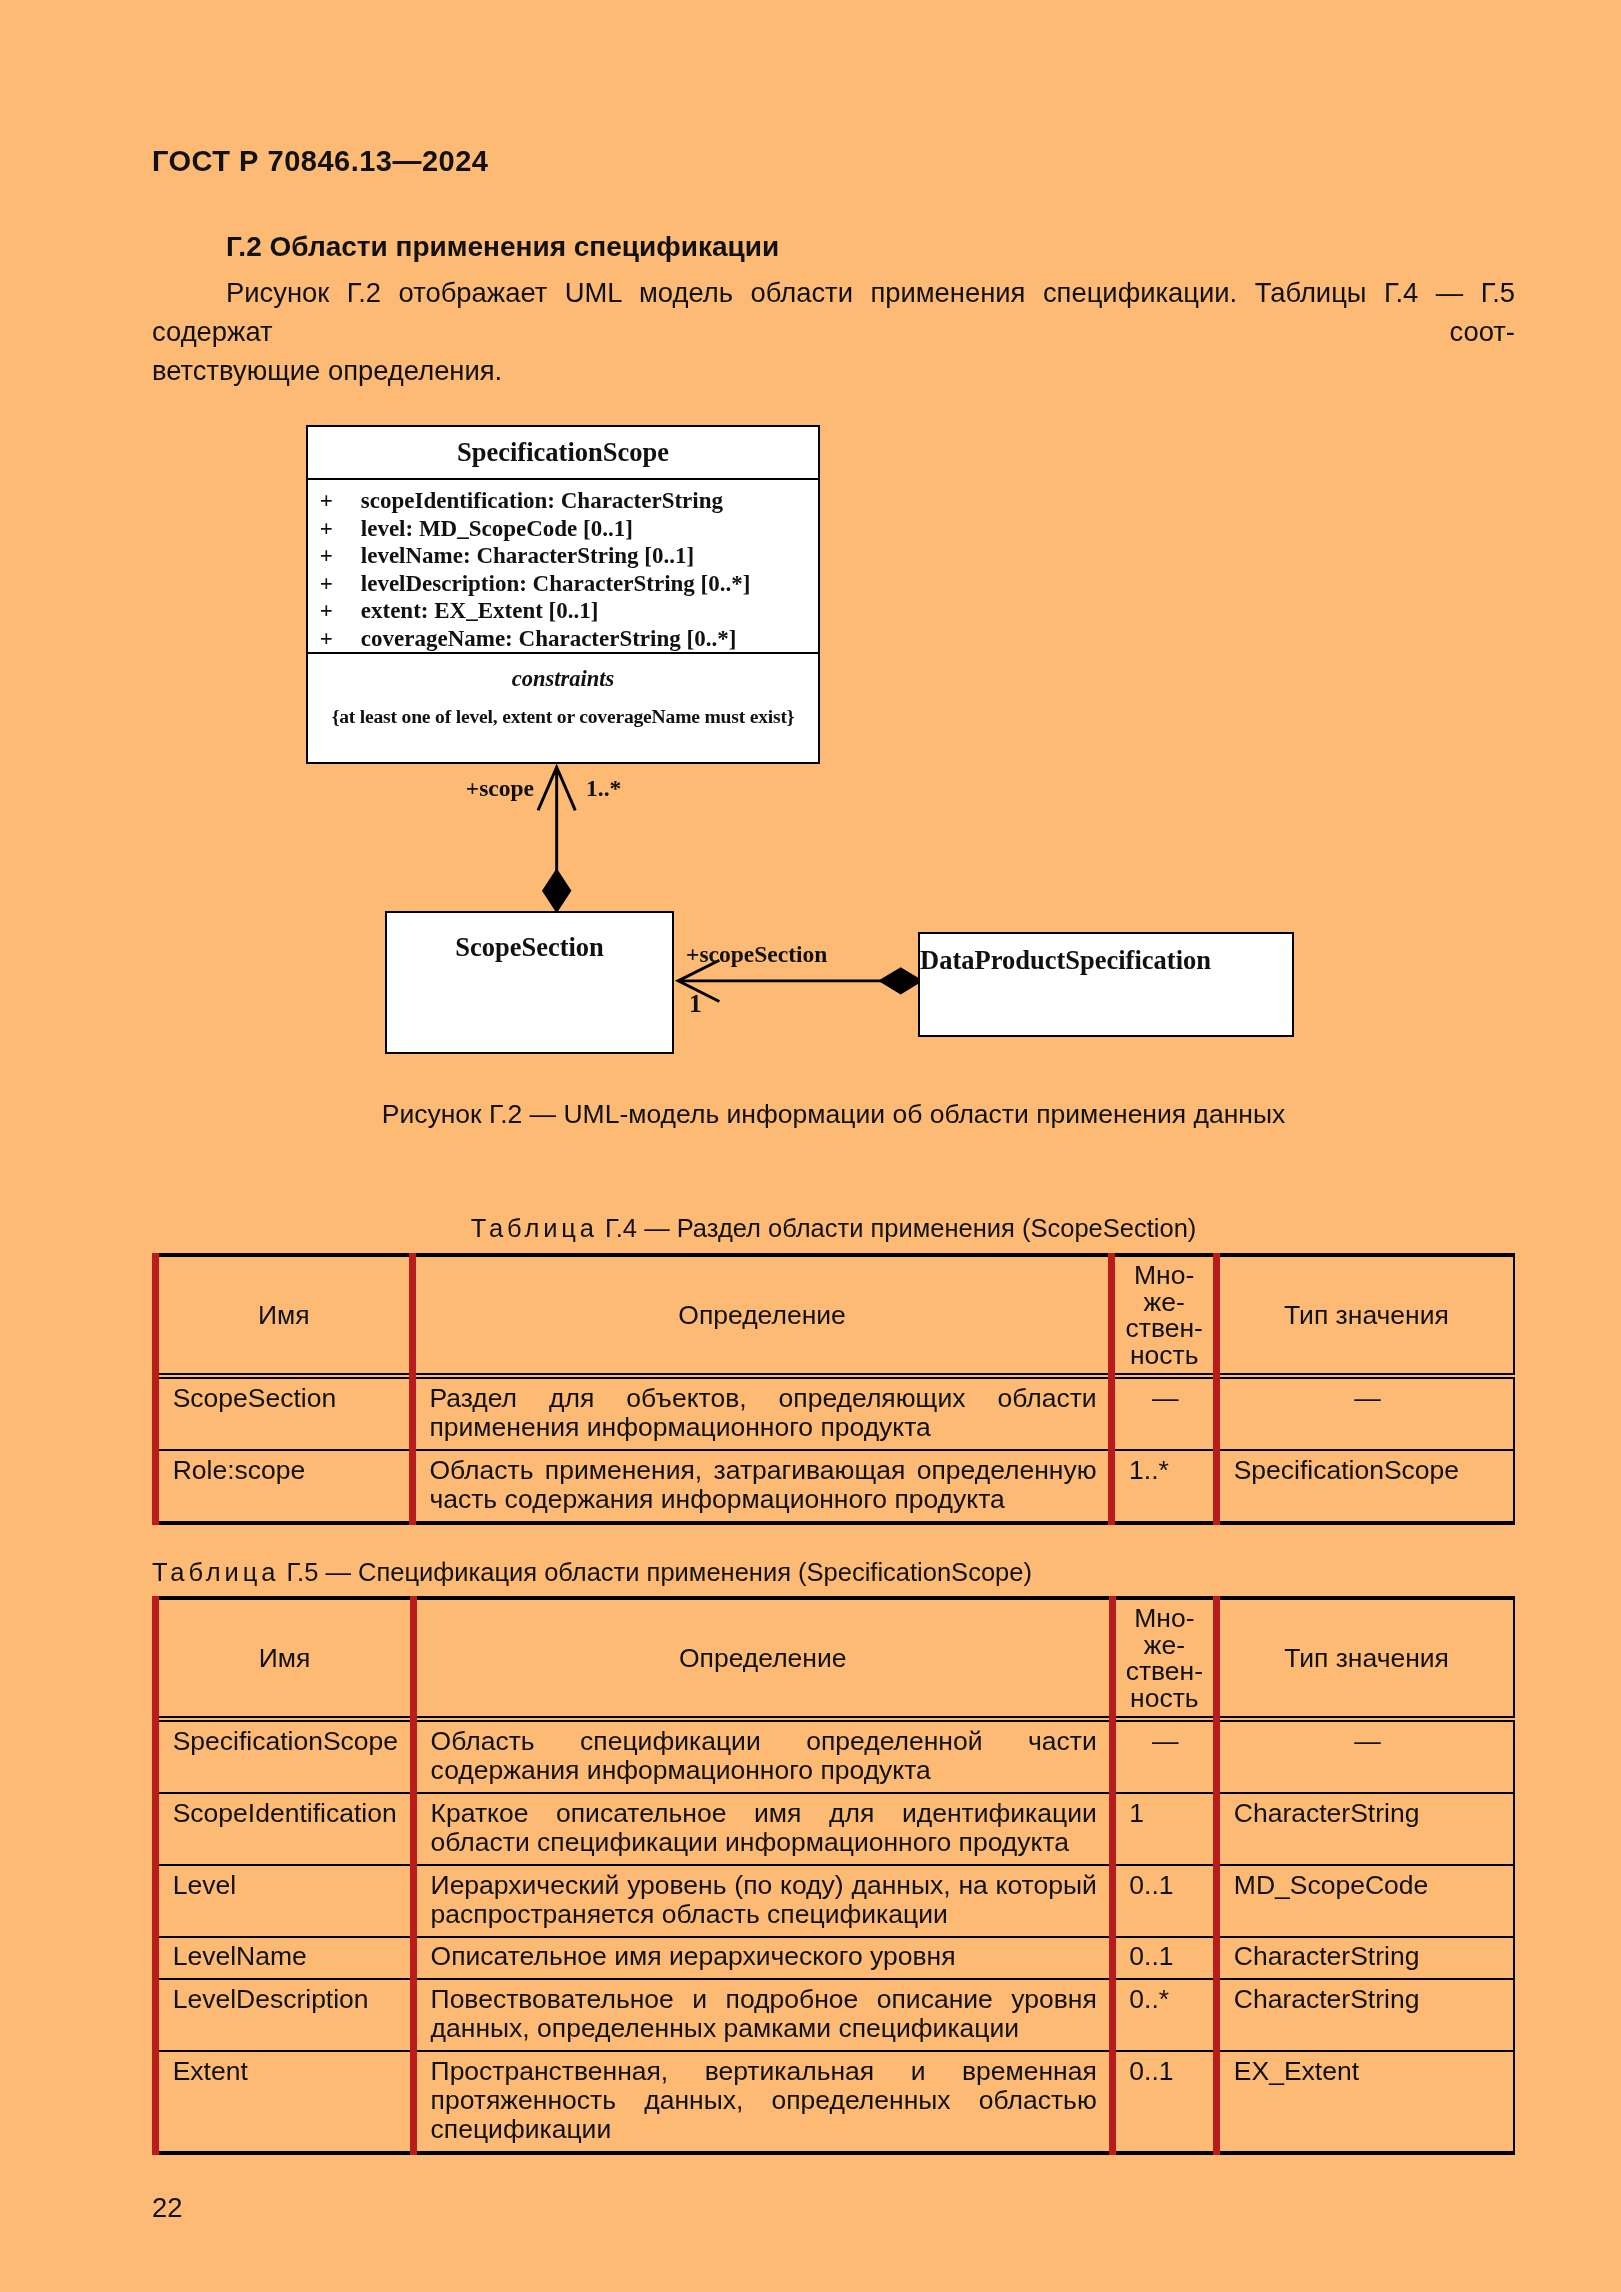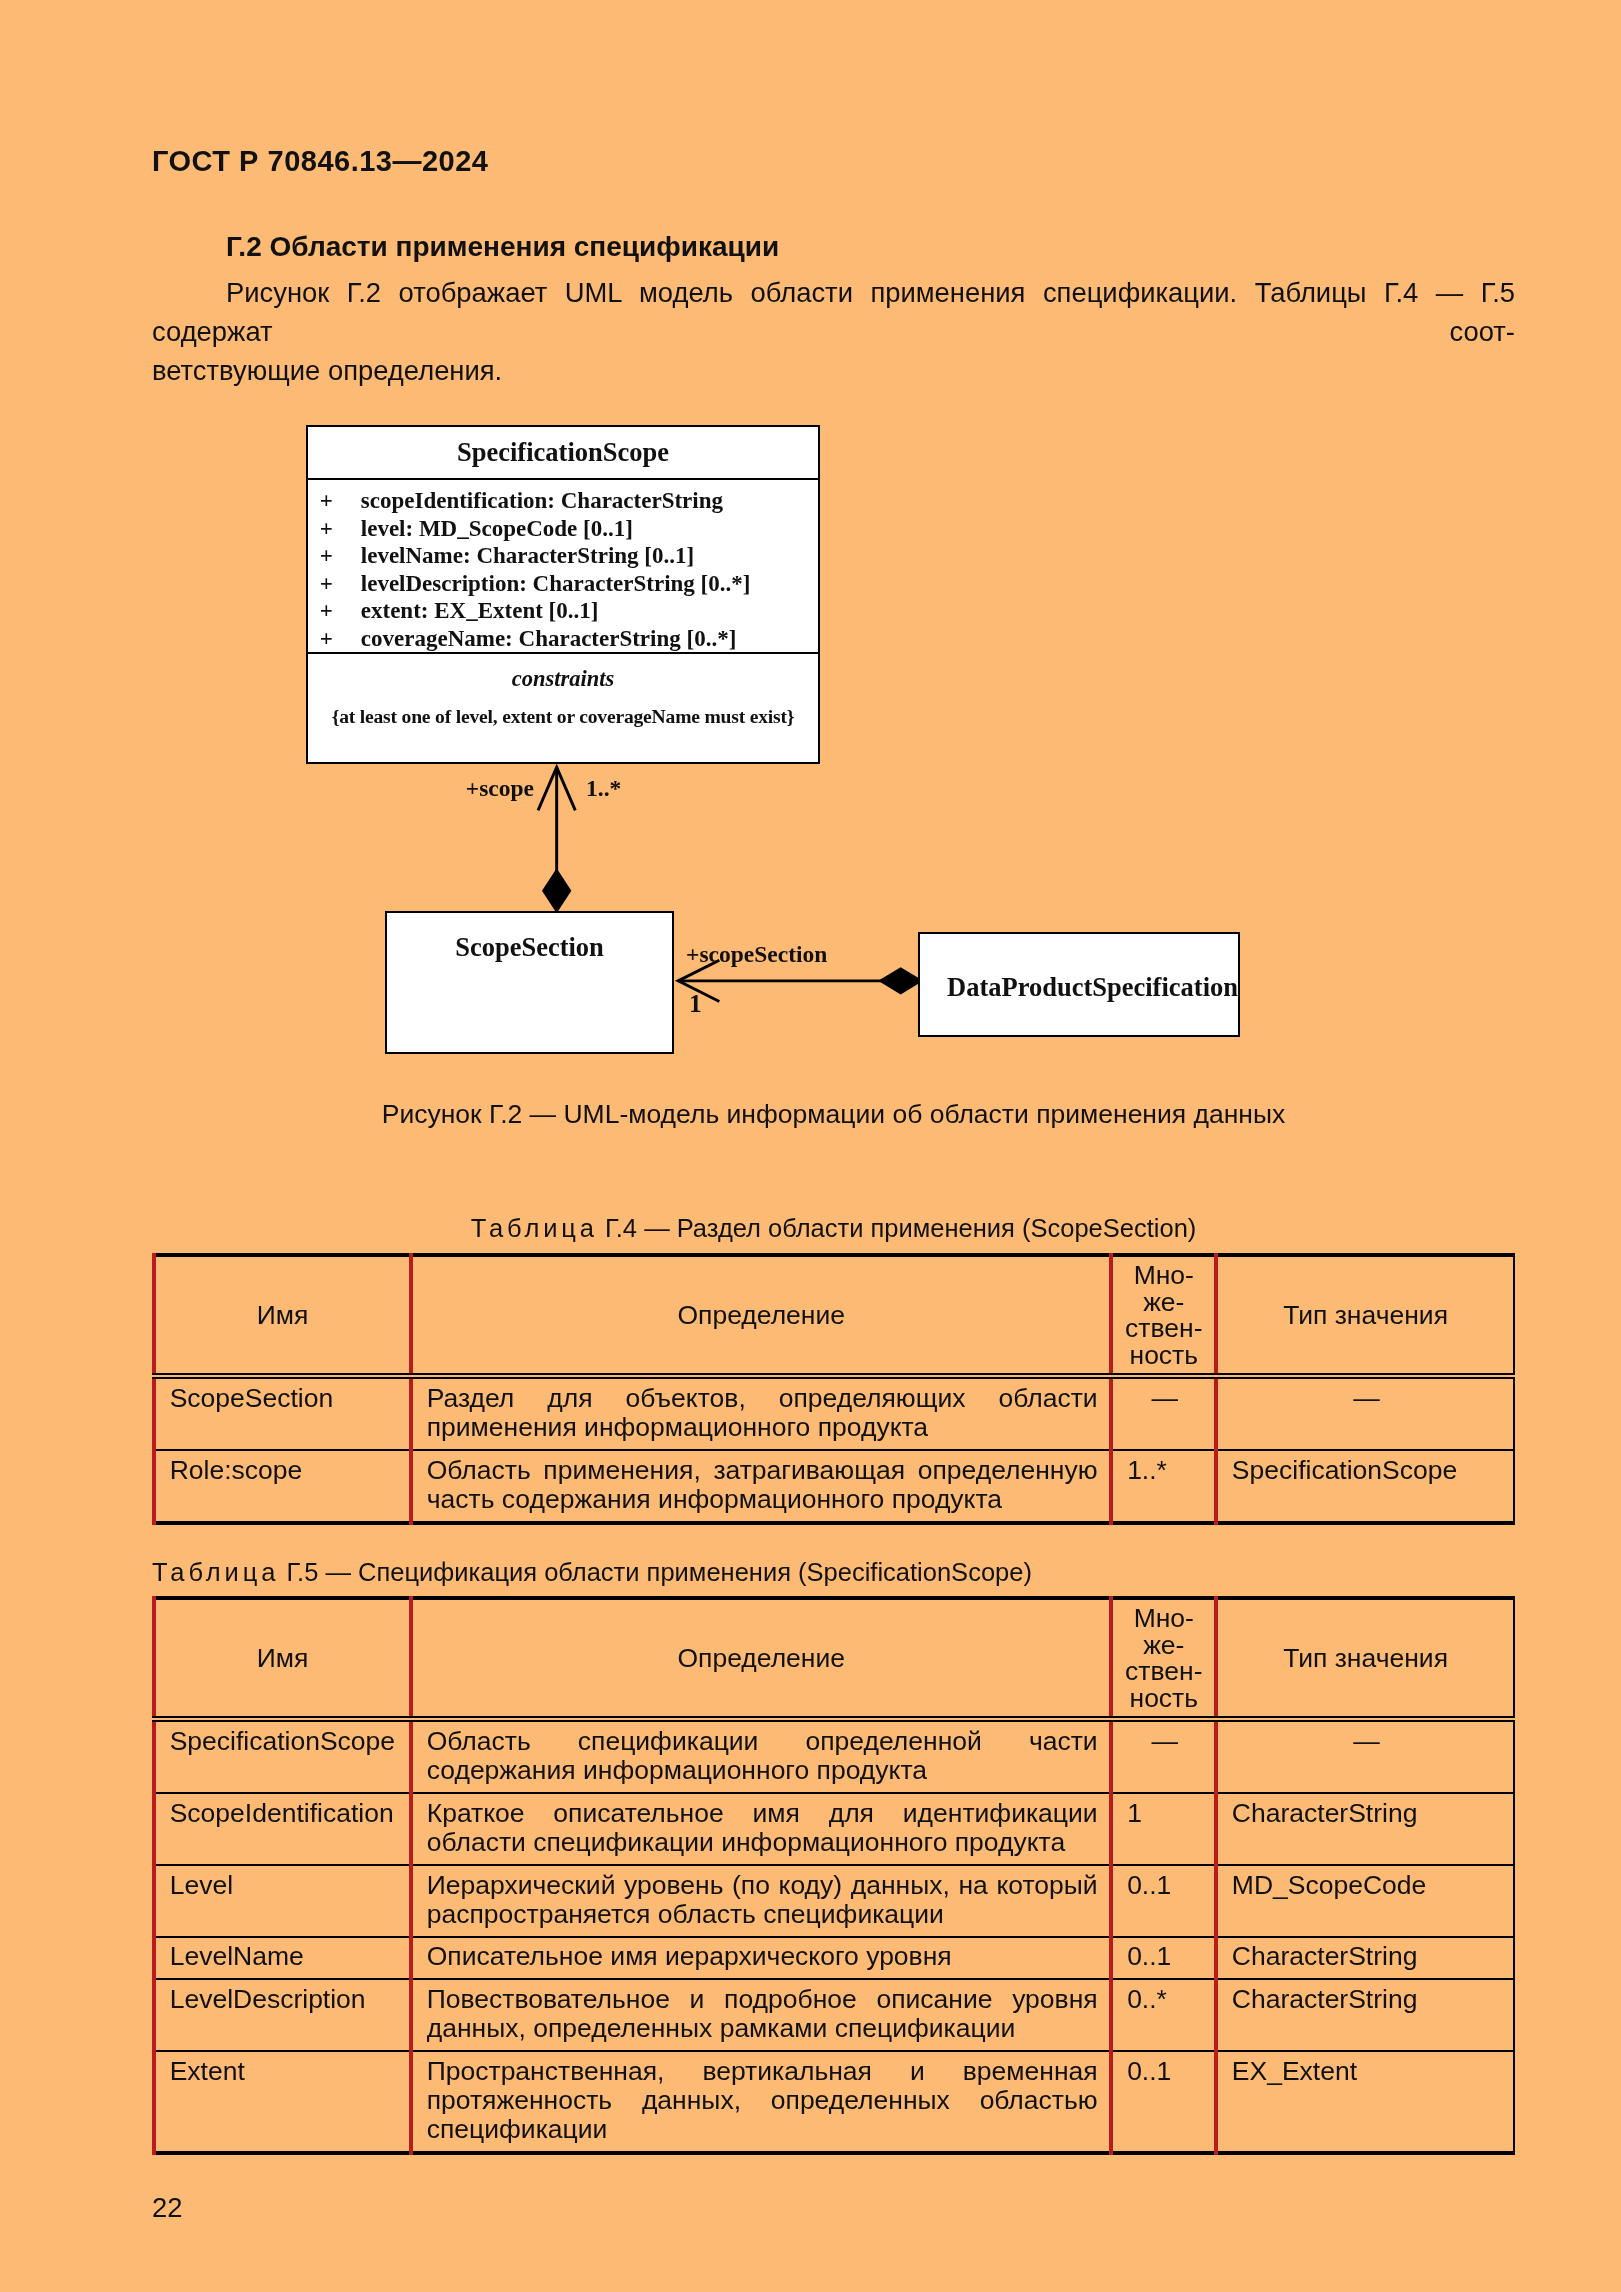--- a/index.html
+++ b/index.html
@@ -29,38 +29,38 @@
   .uml-box{position:absolute;background:#fff;border:2.9px solid #000;box-sizing:border-box;}
   .box-spec{left:306px;top:2.9px;width:514px;height:339px;}
   .box-spec .uml-title{height:51px;line-height:51px;border-bottom:2.9px solid #000;text-align:center;font-size:26.5px;}
   .attrs{height:174px;box-sizing:border-box;border-bottom:2.9px solid #000;padding:7.8px 7.8px 0 11.8px;font-size:23px;}
   .attr-row{display:flex;line-height:27.4px;}
   .attr-vis{width:41px;}
   .constraints{text-align:center;padding-top:12.7px;}
   .constraints-label{font-size:22.5px;font-style:italic;}
   .constraint-text{font-size:19.6px;line-height:28px;margin-top:11px;letter-spacing:-0.2px;}
   .box-scopesection{left:385px;top:489px;width:289px;height:143px;text-align:center;padding-top:19.6px;font-size:26.5px;}
-  .box-dps{left:918px;top:510px;width:322px;height:105px;text-align:right;padding-top:38px;font-size:26.5px;}
+  .box-dps{left:918px;top:510px;width:376px;height:105px;text-align:left;padding-top:11px;font-size:26.5px;}
   .uml-label{position:absolute;font-size:23.5px;white-space:nowrap;}
   .lbl-scope{left:402px;top:353px;width:132px;text-align:right;}
   .lbl-scope-mult{left:586px;top:353px;}
   .lbl-scopesection-role{left:686px;top:519px;}
   .lbl-scopesection-mult{left:689px;top:567px;font-size:25.5px;}
   
   .fig-caption{margin-top:15.7px;text-align:center;font-size:26.5px;}
   .tbl-title{font-size:25.5px;}
   .tbl-title-g4{margin-top:84px;text-align:center;}
   .tbl-title-g5{margin-top:33px;}
   .tbl-title .spaced{letter-spacing:3.9px;}
   table.gost{
     width:100%;border-collapse:collapse;margin-top:9.8px;
     border:2.9px solid #000;border-top-width:4.9px;border-bottom-width:4.9px;
     font-size:26.5px;
   }
-  table.gost th,table.gost td{border-left:4px solid #b91c1c;border-right:2px solid #000;}
+  table.gost th,table.gost td{border-left:7px solid #b91c1c;border-right:2px solid #000;}
   table.gost thead th{
     border-bottom:6.9px double #000;
     font-weight:normal;text-align:center;vertical-align:middle;
     padding:5.9px 3.9px;line-height:29px;
   }
   table.gost thead th.th-mult{white-space:pre-line;line-height:26.5px;padding:4.9px 2px;}
   table.gost tbody td{
     border-top:2.9px solid #000;
     vertical-align:top;text-align:left;
     padding:4.9px 11.8px 6.9px 13.7px;line-height:29px;

